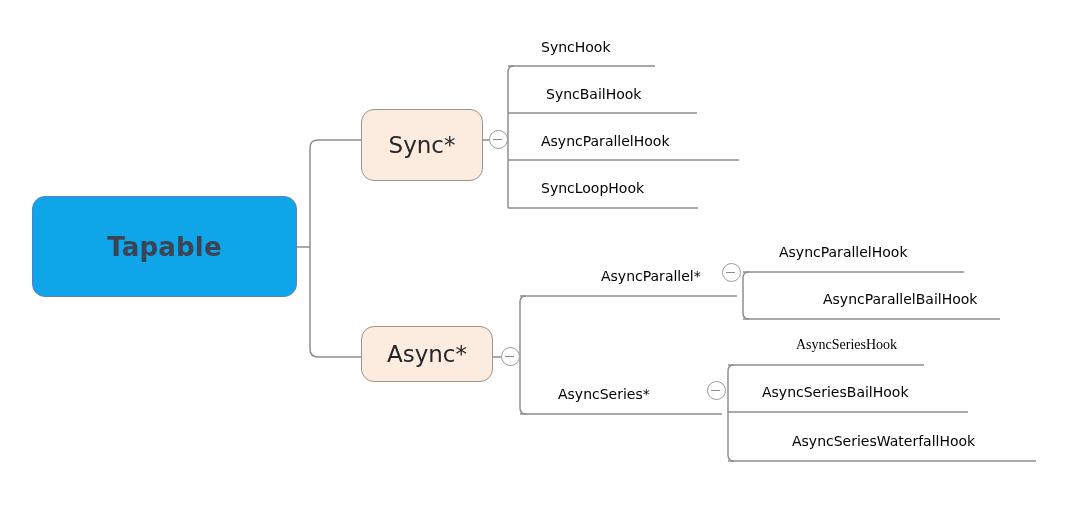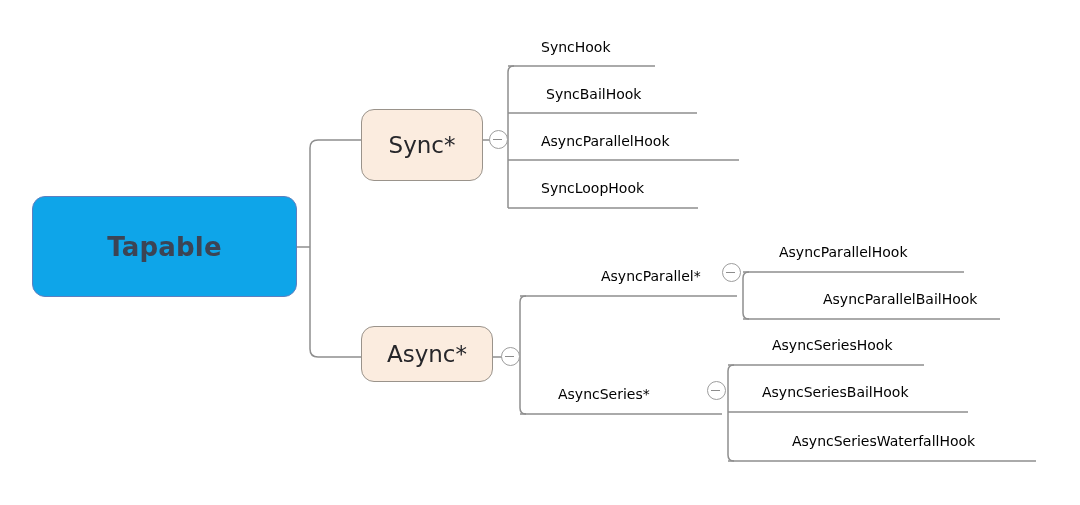--- a/index.html
+++ b/index.html
@@ -152,17 +152,17 @@
 
   <div class="leaf" style="left:557px; top:269px;margin-left:44px;">AsyncParallel*</div>
   <div class="collapse" style="left:722px; top:263px;"></div>
 
   <div class="leaf" style="left:779px; top:245px;">AsyncParallelHook</div>
   <div class="leaf" style="left:779px; top:292px;margin-left:44px;">AsyncParallelBailHook</div>
 
   <div class="leaf" style="left:558px; top:387px;">AsyncSeries*</div>
   <div class="collapse" style="left:707px; top:381px;"></div>
 
-  <div class="leaf" style="left:772px; top:338px;">AsyncSeriesHook</div>
+  <div class="leaf" style="left:796px; top:338px;font-family:Liberation Serif, serif;">AsyncSeriesHook</div>
   <div class="leaf" style="left:762px; top:385px;">AsyncSeriesBailHook</div>
   <div class="leaf" style="left:792px; top:434px;">AsyncSeriesWaterfallHook</div>
 
 </div>
 
 </body></html>

